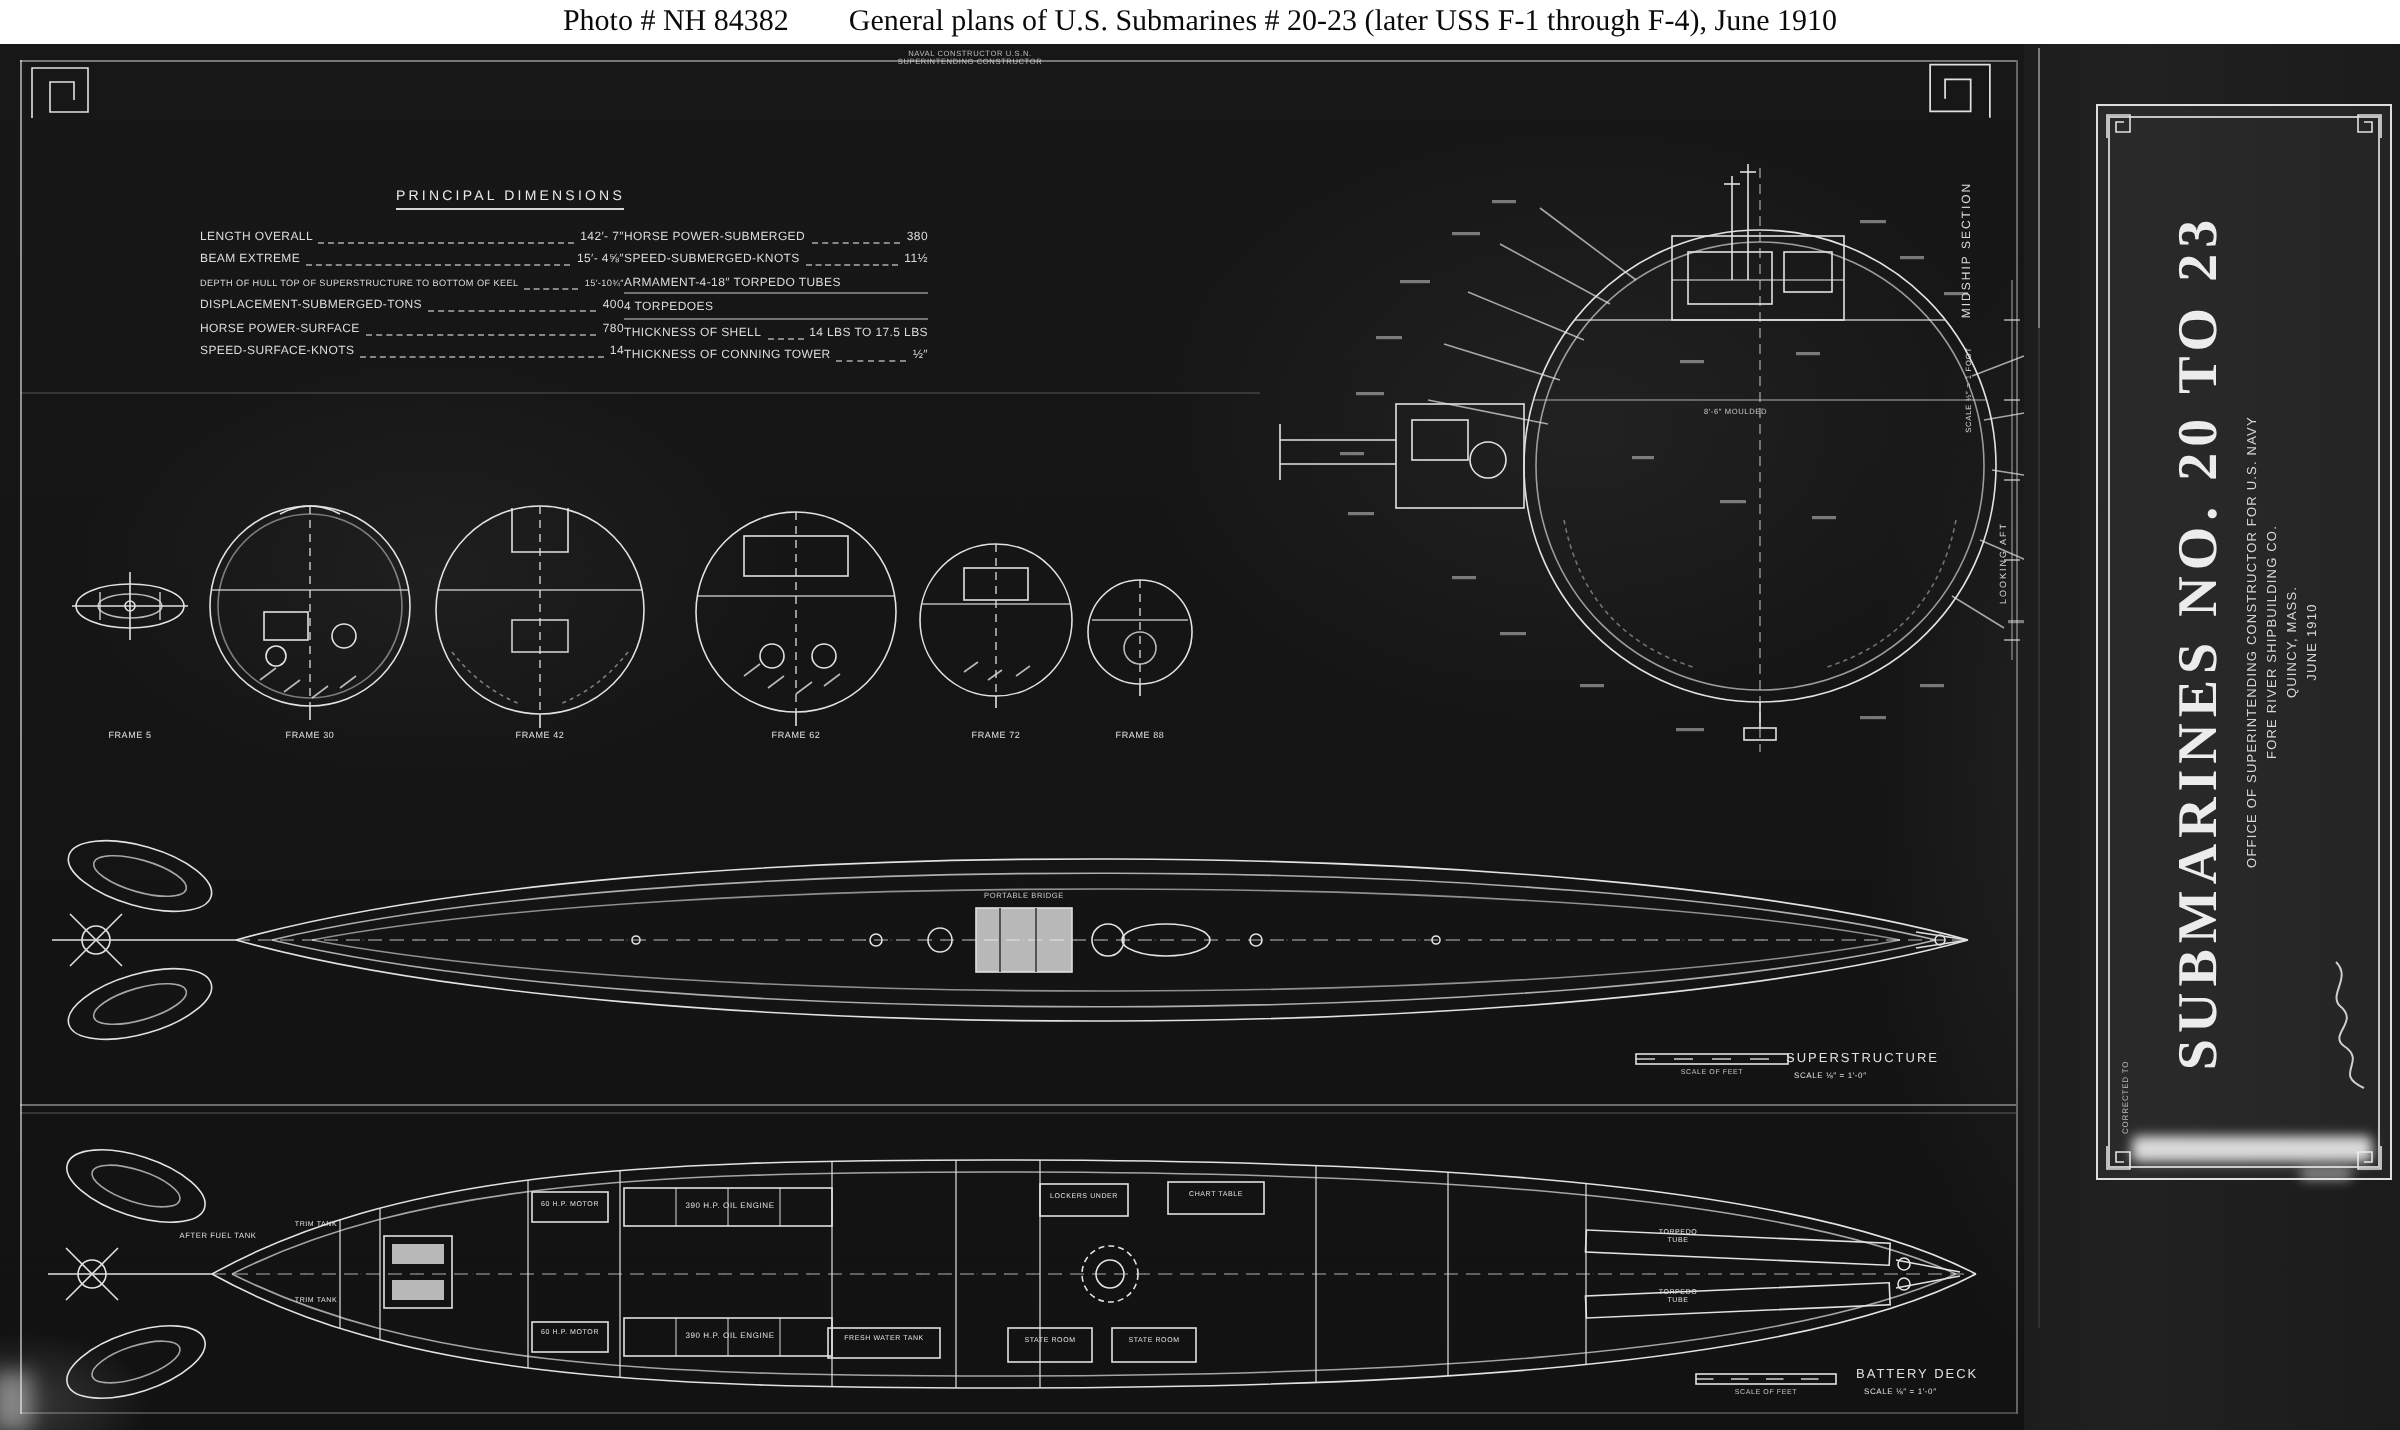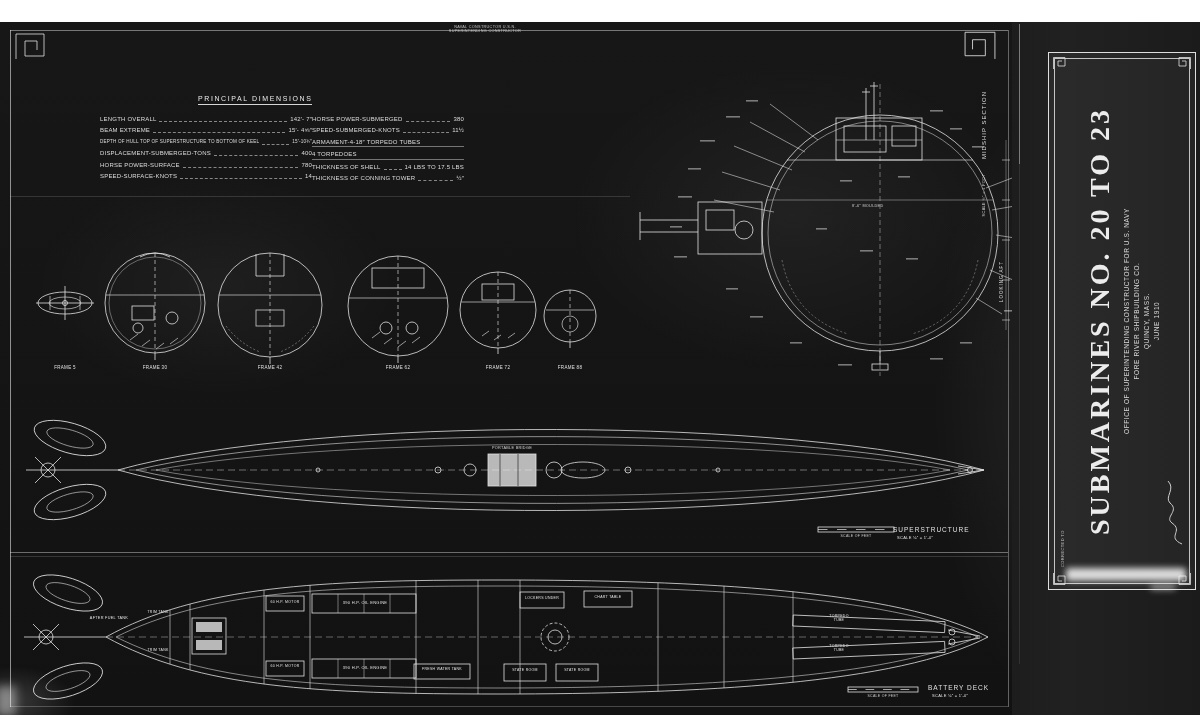--- a/index.html
+++ b/index.html
@@ -47,20 +47,24 @@
                letter-spacing:3px;color:#ececec;white-space:nowrap;}
   .panel-line{font-size:6.5px;letter-spacing:.6px;color:#d8d8d8;margin-top:3px;white-space:nowrap;}
   .panel-corrected{position:absolute;left:14px;top:8px;font-size:4px;letter-spacing:.4px;color:#bdbdbd;}
   .smear{position:absolute;background:rgba(238,238,238,.9);filter:blur(3px);border-radius:3px;}
 </style>
 </head>
 <body>
 
 <div class="page">
 
+  <div class="caption">
+    <span>Photo # NH 84382</span>
+    <span>General plans of U.S. Submarines # 20-23 (later USS F-1 through F-4), June 1910</span>
+  </div>
 
   <div class="sheet">
 
     <div class="hline" style="left:10px;top:8px;width:998px;opacity:.55;"></div>
     <div class="vline" style="left:10px;top:8px;height:677px;opacity:.7;"></div>
     <div class="vline" style="left:1008px;top:8px;height:677px;opacity:.45;"></div>
     <div class="hline" style="left:10px;top:684px;width:998px;opacity:.3;"></div>
     <div class="hline" style="left:10px;top:174px;width:620px;opacity:.18;"></div>
     <div class="hline" style="left:10px;top:530px;width:998px;opacity:.5;"></div>
     <div class="hline" style="left:10px;top:534px;width:998px;opacity:.2;"></div>

